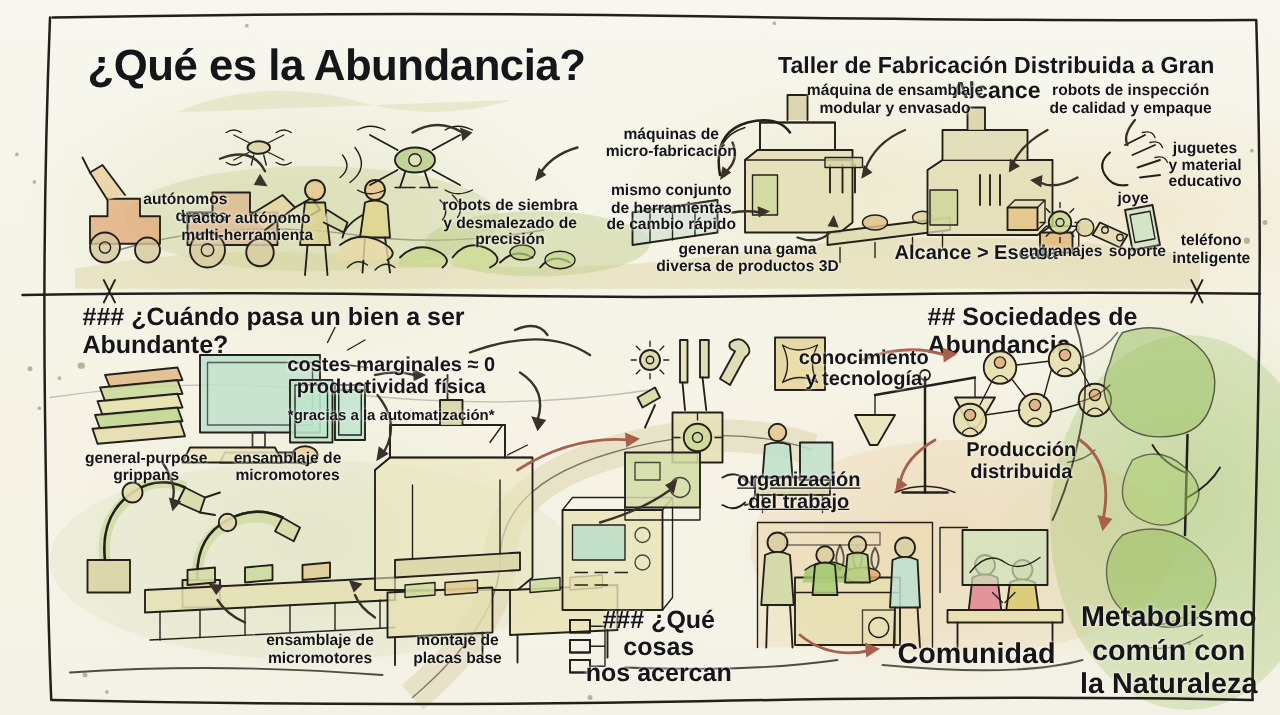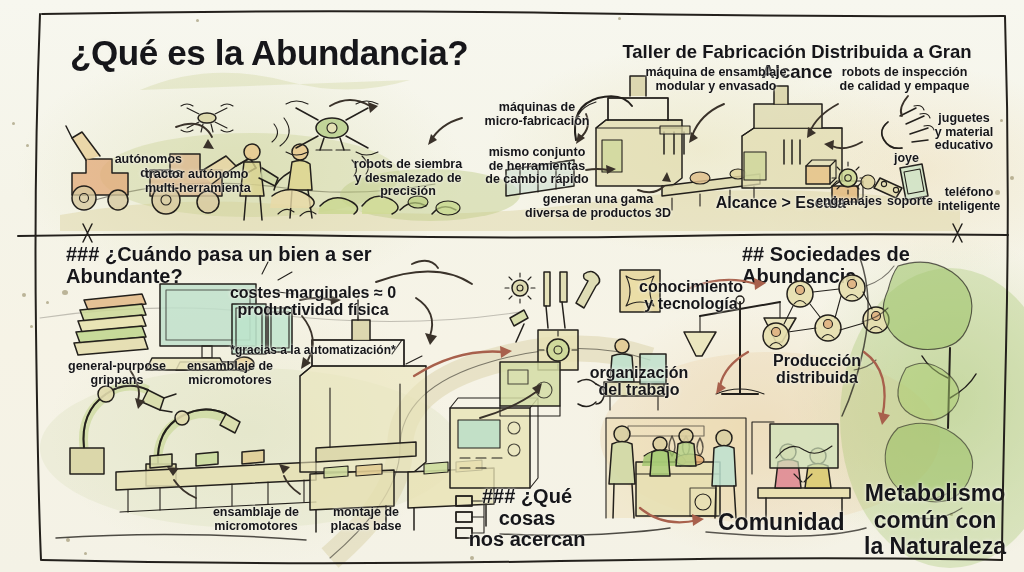--- a/index.html
+++ b/index.html
@@ -683,42 +683,42 @@
     <path d="M376 24 q60 -22 96 2" class="arrow"></path>
 
     <path d="M56 280 q120 -8 250 2" class="ink w15" opacity=".8"></path>
     <path d="M500 276 q100 4 170 -6" class="ink w15" opacity=".8"></path>
     <path d="M706 274 q110 10 160 -4" class="ink w15" opacity=".75"></path>
   </svg>
 
   <div class="txt big-lbl center" style="left:222px;top:284px;width:182px;white-space:pre-line;">costes marginales ≈ 0
 productividad física</div>
 
-  <div class="txt note center" style="left:214px;top:344px;width:198px;">*gracias a la automatización*</div>
+  <div class="txt note center" style="left:214px;top:326px;width:198px;">*gracias a la automatización*</div>
 
   <div class="txt lbl center" style="left:58px;top:360px;width:118px;white-space:pre-line;">general-purpose
 grippans</div>
 
   <div class="txt lbl center" style="left:172px;top:360px;width:116px;white-space:pre-line;">ensamblaje de
 micromotores</div>
 
   <div class="txt lbl center" style="left:196px;top:506px;width:120px;white-space:pre-line;">ensamblaje de
 micromotores</div>
 
   <div class="txt lbl center" style="left:308px;top:506px;width:116px;white-space:pre-line;">montaje de
 placas base</div>
 
   <div class="txt sec-head center" style="left:462px;top:486px;width:130px;white-space:pre-line;">### ¿Qué cosas
 nos acercan</div>
 
 
   <div class="txt big-lbl center" style="left:628px;top:278px;width:126px;white-space:pre-line;">conocimiento
 y tecnología</div>
 
-  <div class="txt big-lbl center" style="left:580px;top:364px;width:118px;white-space:pre-line;">organización
+  <div class="txt big-lbl center" style="left:580px;top:376px;width:118px;white-space:pre-line;text-decoration:underline;">organización
 del trabajo</div>
 
   <div class="txt big-lbl center" style="left:762px;top:352px;width:110px;white-space:pre-line;">Producción
 distribuida</div>
 
   <div class="txt xbig-lbl left" style="left:718px;top:510px;width:140px;">Comunidad</div>
 
   <div class="txt xbig-lbl center" style="left:862px;top:480px;width:146px;white-space:pre-line;line-height:1.16;">Metabolismo
 común con
 la Naturaleza</div>

